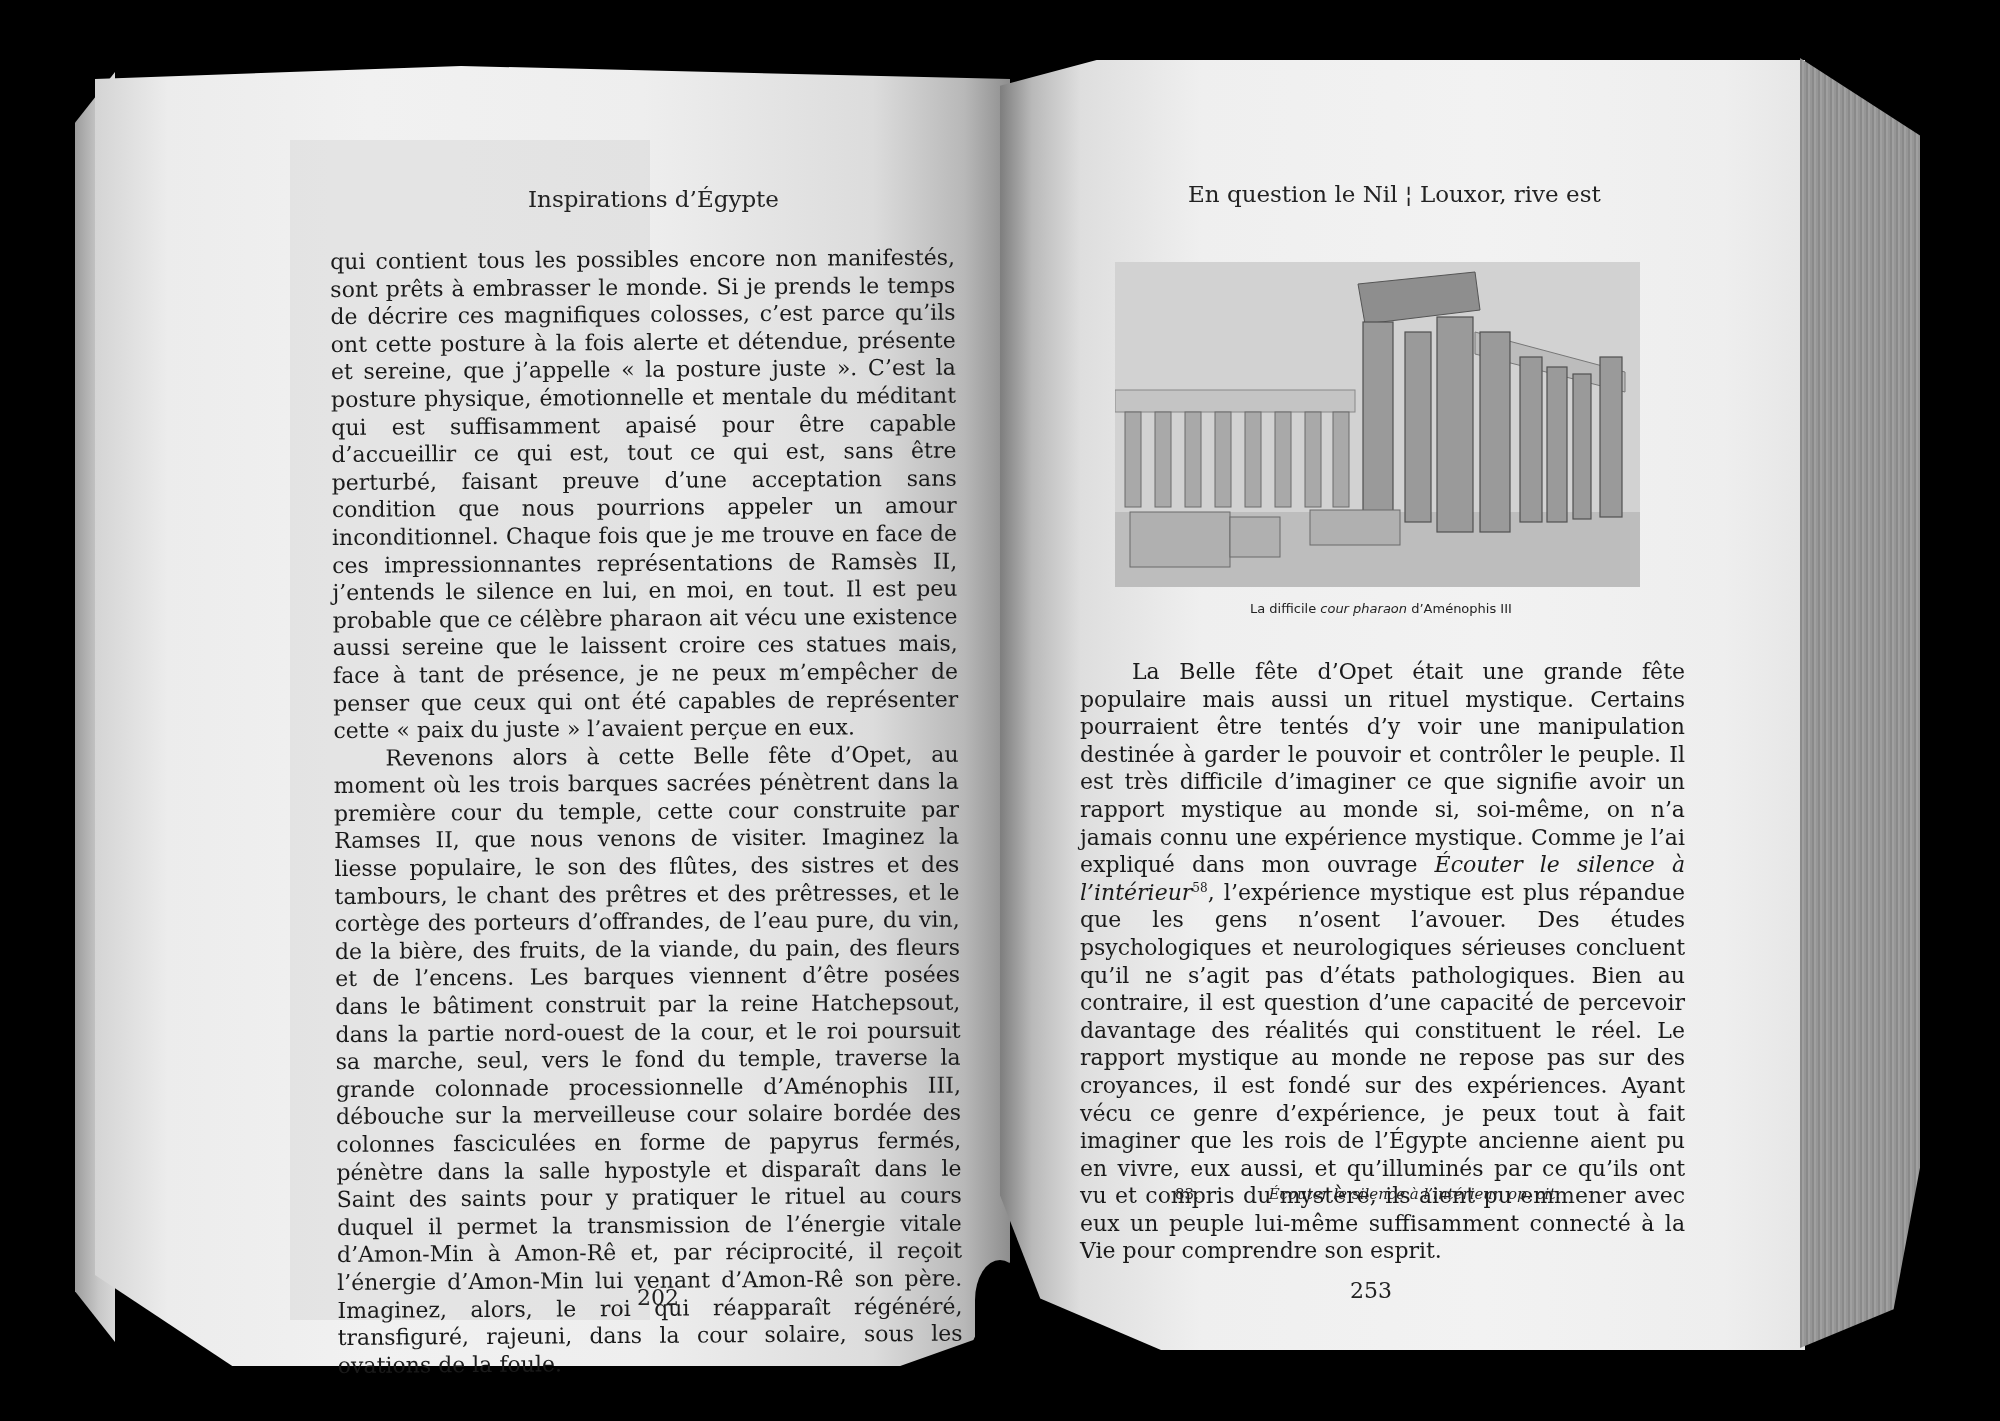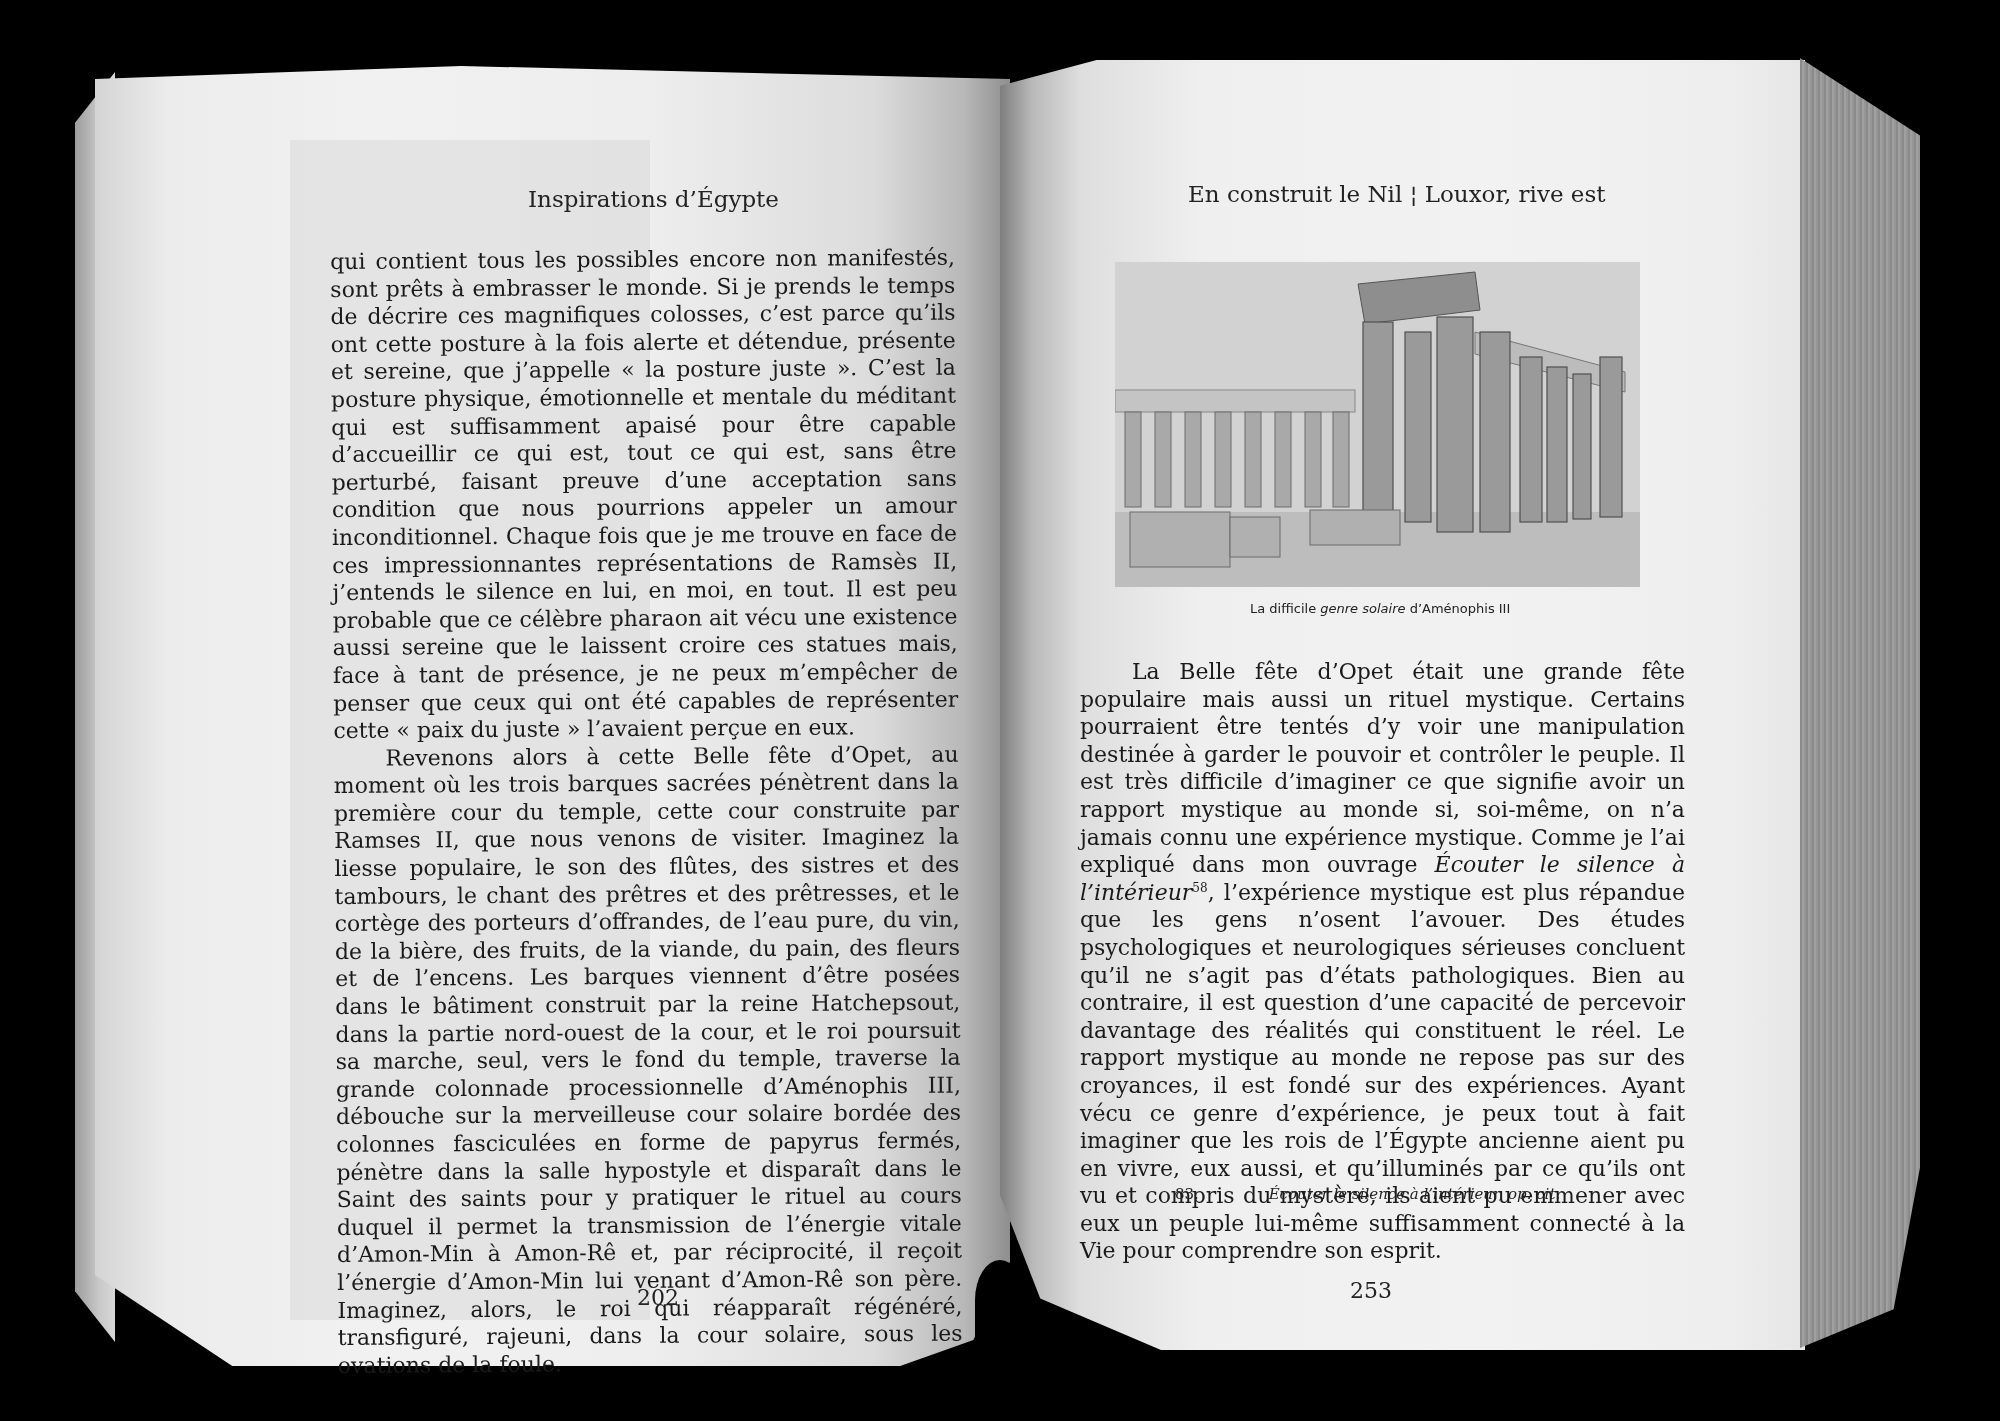--- a/index.html
+++ b/index.html
@@ -85,21 +85,21 @@
   <div class="right-stack"></div>
   <div class="gutter"></div>
 
   <div class="running-head rh-left">Inspirations d’Égypte</div>
   <div class="text-block left-text">
     <p>qui contient tous les possibles encore non manifestés, sont prêts à embrasser le monde. Si je prends le temps de décrire ces magnifiques colosses, c’est parce qu’ils ont cette posture à la fois alerte et détendue, présente et sereine, que j’appelle « la posture juste ». C’est la posture physique, émotionnelle et mentale du méditant qui est suffisamment apaisé pour être capable d’accueillir ce qui est, tout ce qui est, sans être perturbé, faisant preuve d’une acceptation sans condition que nous pourrions appeler un amour inconditionnel. Chaque fois que je me trouve en face de ces impressionnantes représentations de Ramsès II, j’entends le silence en lui, en moi, en tout. Il est peu probable que ce célèbre pharaon ait vécu une existence aussi sereine que le laissent croire ces statues mais, face à tant de présence, je ne peux m’empêcher de penser que ceux qui ont été capables de représenter cette « paix du juste » l’avaient perçue en eux.</p>
     <p class="indent">Revenons alors à cette Belle fête d’Opet, au moment où les trois barques sacrées pénètrent dans la première cour du temple, cette cour construite par Ramses II, que nous venons de visiter. Imaginez la liesse populaire, le son des flûtes, des sistres et des tambours, le chant des prêtres et des prêtresses, et le cortège des porteurs d’offrandes, de l’eau pure, du vin, de la bière, des fruits, de la viande, du pain, des fleurs et de l’encens. Les barques viennent d’être posées dans le bâtiment construit par la reine Hatchepsout, dans la partie nord-ouest de la cour, et le roi poursuit sa marche, seul, vers le fond du temple, traverse la grande colonnade processionnelle d’Aménophis III, débouche sur la merveilleuse cour solaire bordée des colonnes fasciculées en forme de papyrus fermés, pénètre dans la salle hypostyle et disparaît dans le Saint des saints pour y pratiquer le rituel au cours duquel il permet la transmission de l’énergie vitale d’Amon-Min à Amon-Rê et, par réciprocité, il reçoit l’énergie d’Amon-Min lui venant d’Amon-Rê son père. Imaginez, alors, le roi qui réapparaît régénéré, transfiguré, rajeuni, dans la cour solaire, sous les ovations de la foule.</p>
   </div>
   <div class="page-num pn-left">202</div>
 
-  <div class="running-head rh-right">En construit le Nil ¦ Louxor, rive est</div>
+  <div class="running-head rh-right">En question le Nil ¦ Louxor, rive est</div>
 
   <div class="figure" title="Engraving of columns of the solar court of Amenhotep III at Luxor temple">
     <svg viewBox="0 0 525 325" preserveAspectRatio="none">
       <rect x="0" y="0" width="525" height="325" fill="#d2d2d2"></rect>
 
       <rect x="0" y="250" width="525" height="75" fill="#bdbdbd"></rect>
 
       <rect x="0" y="128" width="240" height="22" fill="#c4c4c4" stroke="#888" stroke-width="1"></rect>
 
       <g fill="#a9a9a9" stroke="#6a6a6a" stroke-width="1">
@@ -129,21 +129,21 @@
 
       <g fill="#b0b0b0" stroke="#6a6a6a" stroke-width="1">
         <rect x="15" y="250" width="100" height="55"></rect>
         <rect x="115" y="255" width="50" height="40"></rect>
         <rect x="195" y="248" width="90" height="35"></rect>
       </g>
     </svg>
   </div>
 
   <div class="caption">
-    <span>La difficile </span><i>genre solaire</i><span> d’Aménophis III</span>
+    <span>La difficile </span><i>cour pharaon</i><span> d’Aménophis III</span>
   </div>
 
   <div class="text-block right-text">
     <p class="indent"><span>La Belle fête d’Opet était une grande fête populaire mais aussi un rituel mystique. Certains pourraient être tentés d’y voir une manipulation destinée à garder le pouvoir et contrôler le peuple. Il est très difficile d’imaginer ce que signifie avoir un rapport mystique au monde si, soi-même, on n’a jamais connu une expérience mystique. Comme je l’ai expliqué dans mon ouvrage </span><em>Écouter le silence à l’intérieur</em><sup>58</sup><span>, l’expérience mystique est plus répandue que les gens n’osent l’avouer. Des études psychologiques et neurologiques sérieuses concluent qu’il ne s’agit pas d’états pathologiques. Bien au contraire, il est question d’une capacité de percevoir davantage des réalités qui constituent le réel. Le rapport mystique au monde ne repose pas sur des croyances, il est fondé sur des expériences. Ayant vécu ce genre d’expérience, je peux tout à fait imaginer que les rois de l’Égypte ancienne aient pu en vivre, eux aussi, et qu’illuminés par ce qu’ils ont vu et compris du mystère, ils aient pu emmener avec eux un peuple lui-même suffisamment connecté à la Vie pour comprendre son esprit.</span></p>
   </div>
 
   <div class="footnote">
     <span class="fn-num">83.</span>
     <span class="fn-text">Écouter le silence à l’intérieur, op. cit.</span>
   </div>

